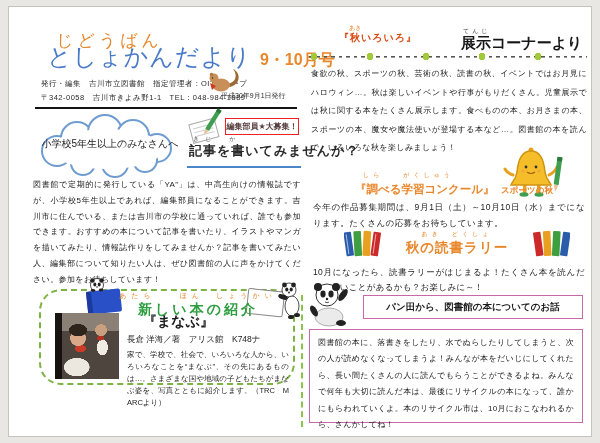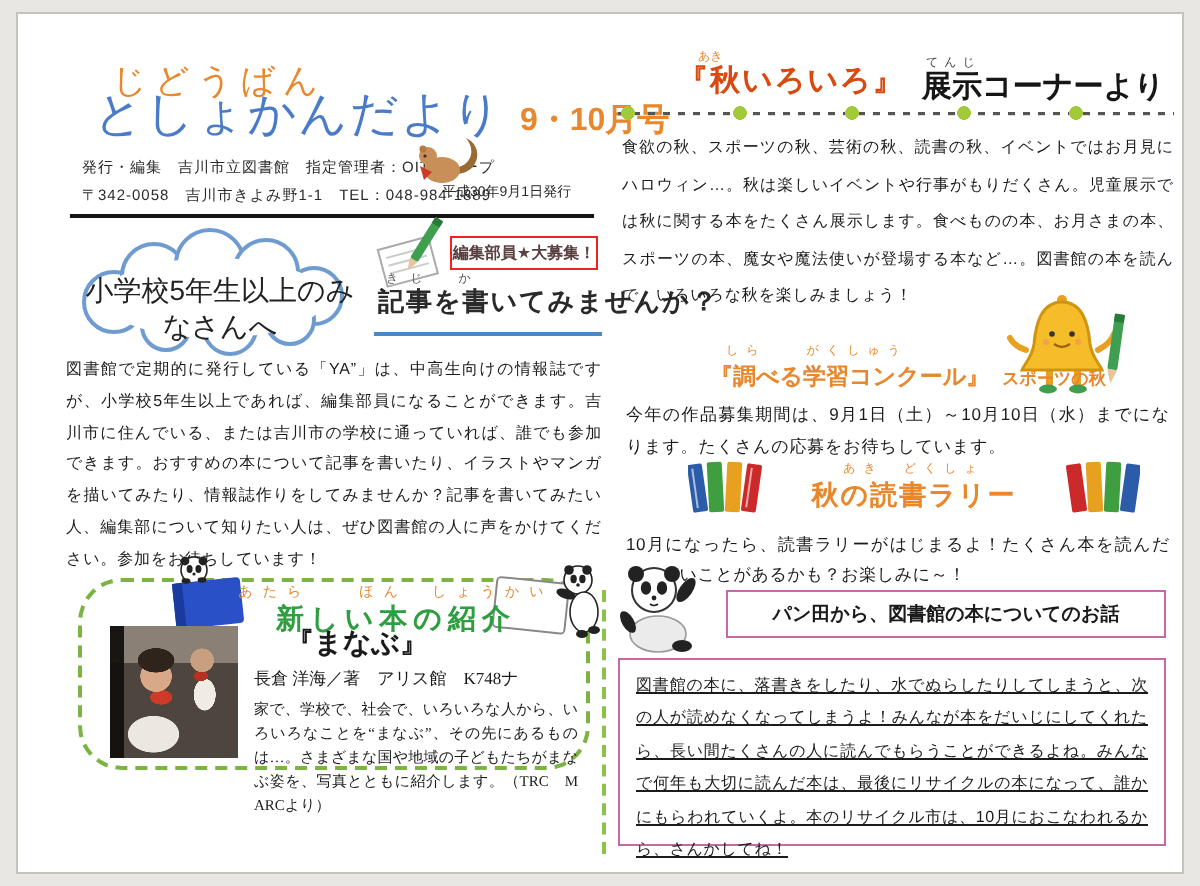--- a/index.html
+++ b/index.html
@@ -14,31 +14,31 @@
   .nl-title{font-size:24px;font-weight:normal;color:#4a7bc8;letter-spacing:1px;}
   .nl-issue{font-size:16px;font-weight:bold;color:#e8872b;margin-left:4px;}
   .pub{left:32px;top:72px;font-size:7.5px;color:#2a2a2a;letter-spacing:.5px;}
   .addr{left:32px;top:86px;font-size:7.5px;color:#2a2a2a;letter-spacing:.5px;}
   .issued{left:212px;top:84px;font-size:7px;color:#2a2a2a;}
   .squirrel{left:198px;top:56px;}
   .hrule{left:26px;top:100px;width:262px;border-top:2.5px solid #141414;}
 
   
   .cloud-wrap{left:20px;top:104px;width:162px;height:70px;}
-  .cloud-text{position:absolute;left:12px;top:26px;width:138px;text-align:center;font-size:14px;color:#222;}
+  .cloud-text{position:absolute;left:12px;top:26px;width:138px;text-align:center;font-size:10px;color:#222;}
   .memo{left:176px;top:100px;}
   .badge{left:216px;top:111px;width:74px;height:17px;border:1.5px solid #ee2222;box-sizing:border-box;
          display:flex;align-items:center;justify-content:center;font-size:8px;font-weight:bold;color:#5a4040;}
   .headline-ruby{left:184px;top:128px;font-size:6px;color:#555;letter-spacing:6px;}
   .headline{left:180px;top:135px;font-size:13px;font-weight:bold;color:#2a2a2a;letter-spacing:1px;}
   .blue-rule{left:178px;top:159px;width:114px;border-top:2px solid #4a86c8;}
   .body-left{left:24px;top:170px;width:268px;font-size:8px;line-height:15.8px;letter-spacing:.4px;}
 
   
-  .newbook{left:30px;top:282px;width:256px;height:96px;border:2px dashed #7cb342;border-radius:22px;box-sizing:border-box;font-family:Liberation Serif, serif;}
+  .newbook{left:30px;top:282px;width:256px;height:96px;border:2px dashed #7cb342;border-radius:22px;box-sizing:border-box;}
   .nb-head{position:absolute;left:62px;top:0px;width:190px;text-align:center;}
   .nb-ruby{font-size:7px;color:#e8872b;letter-spacing:5px;}
   .nb-title{font-size:14px;font-weight:bold;color:#2e9e40;letter-spacing:3px;}
   .panda-blue{position:absolute;left:38px;top:-16px;}
   .panda-white{position:absolute;left:204px;top:-12px;}
   .photo{position:absolute;left:14px;top:22px;width:64px;height:66px;
     background:
       linear-gradient(90deg, rgba(18,16,14,.95) 0 7px, transparent 7px),
       radial-gradient(ellipse 15px 10px at 36% 26%, #2e241c 60%, transparent 62%),
       radial-gradient(circle 8px at 36% 38%, #d8a888 97%, transparent 100%),
@@ -49,21 +49,21 @@
       radial-gradient(ellipse 9px 13px at 74% 52%, #f0ece4 60%, transparent 62%),
       linear-gradient(180deg, #8a8076 0 28%, #4e463e 28% 100%);
   }
   .nb-info{position:absolute;left:86px;top:22px;width:162px;}
   .nb-book{font-size:14px;font-weight:bold;color:#1b1b1b;padding-left:16px;}
   .nb-credit{font-size:8.5px;color:#1b1b1b;margin-top:3px;}
   .nb-desc{font-size:7.5px;line-height:12px;margin-top:3px;}
 
   
   .aut-ruby{left:340px;top:17px;font-size:6px;color:#e8872b;}
-  .aut-title{left:330px;top:24px;font-size:15px;font-weight:bold;color:#d94a10;letter-spacing:1px;}
+  .aut-title{left:330px;top:24px;font-size:10px;font-weight:bold;color:#d94a10;letter-spacing:1px;}
   .corner-ruby{left:454px;top:20px;font-size:6px;color:#444;letter-spacing:3px;}
   .corner{left:452px;top:27px;font-size:15px;font-weight:bold;color:#161616;}
   .dotline{left:300px;top:45px;width:278px;height:9px;
     background-image:
       radial-gradient(circle 3.5px at 5px 4.5px, #a2c93a 97%, transparent),
       repeating-linear-gradient(90deg, #555 0 3.5px, transparent 3.5px 7.5px);
     background-size:56px 9px, 100% 1.6px;
     background-position:0 0, 0 3.7px;
     background-repeat:repeat-x;}
   .aut-body{left:302px;top:58px;width:276px;font-size:8px;line-height:18.6px;letter-spacing:.4px;}
@@ -76,21 +76,21 @@
   .rally-row{left:330px;top:222px;width:236px;display:flex;align-items:center;justify-content:center;gap:24px;}
   .rally-head{text-align:center;}
   .rally-ruby{font-size:6px;color:#e8872b;letter-spacing:4px;}
   .rally-title{font-size:13.5px;font-weight:bold;color:#e8872b;letter-spacing:1px;}
   .flip{transform:scaleX(-1);}
   .rally-body{left:304px;top:258px;width:272px;font-size:8.5px;line-height:15px;letter-spacing:.3px;}
   .panda-wave{left:294px;top:272px;}
   .panda-title-box{left:354px;top:288px;width:220px;height:24px;border:1.5px solid #c868a8;box-sizing:border-box;
       display:flex;align-items:center;justify-content:center;font-size:9.5px;color:#1b1b1b;background:#fff;font-weight:bold;}
   .panda-body-box{left:300px;top:322px;width:274px;height:94px;border:1.5px solid #c868a8;box-sizing:border-box;
-      padding:5px 8px;font-size:8px;line-height:16.4px;letter-spacing:.3px;background:#fff;text-decoration:underline;}
+      padding:5px 8px;font-size:8px;line-height:16.4px;letter-spacing:.3px;background:#fff;}
   .v-divider{left:292px;top:288px;height:132px;border-left:2px dashed #8bc34a;}
 </style>
 </head>
 <body>
 
 <div class="page">
 
   <div class="abs edition">じどうばん</div>
   <div class="abs title-row">
     <span class="nl-title">としょかんだより</span>

